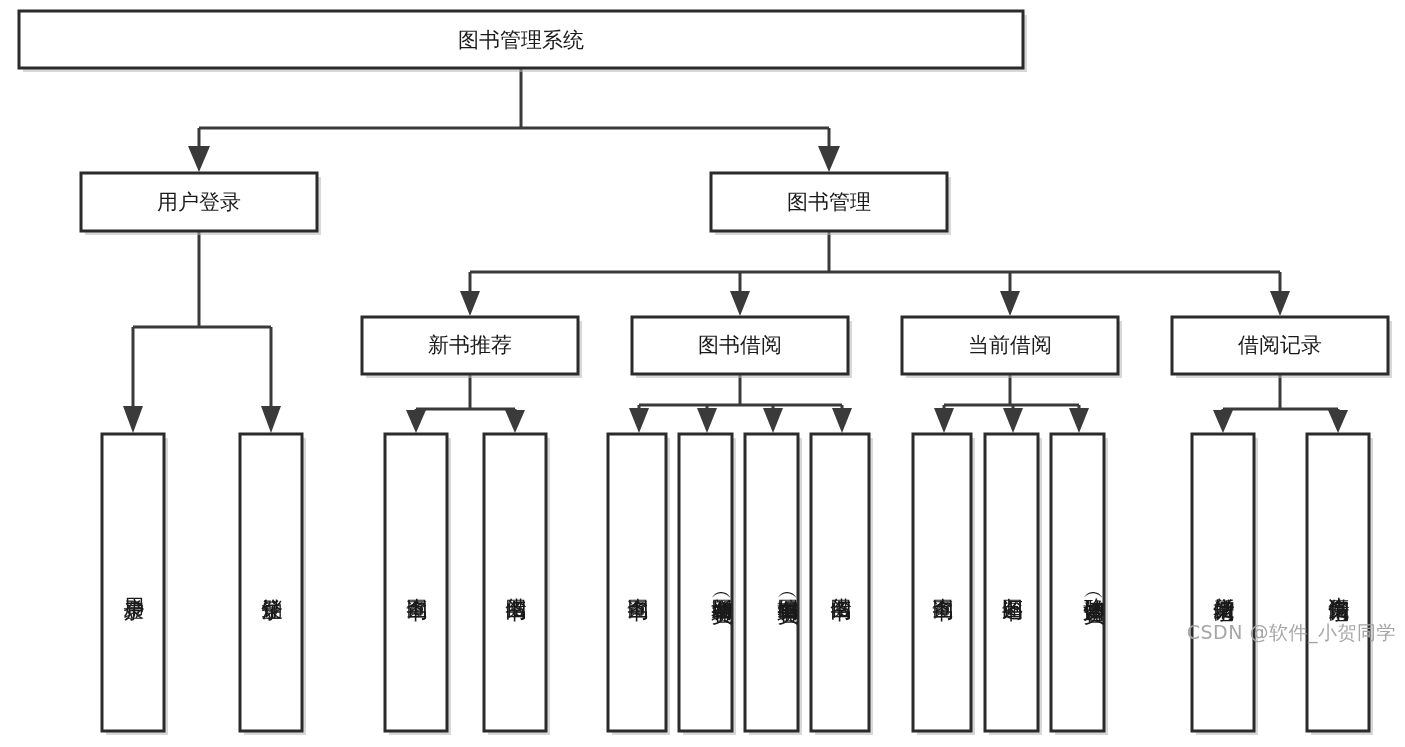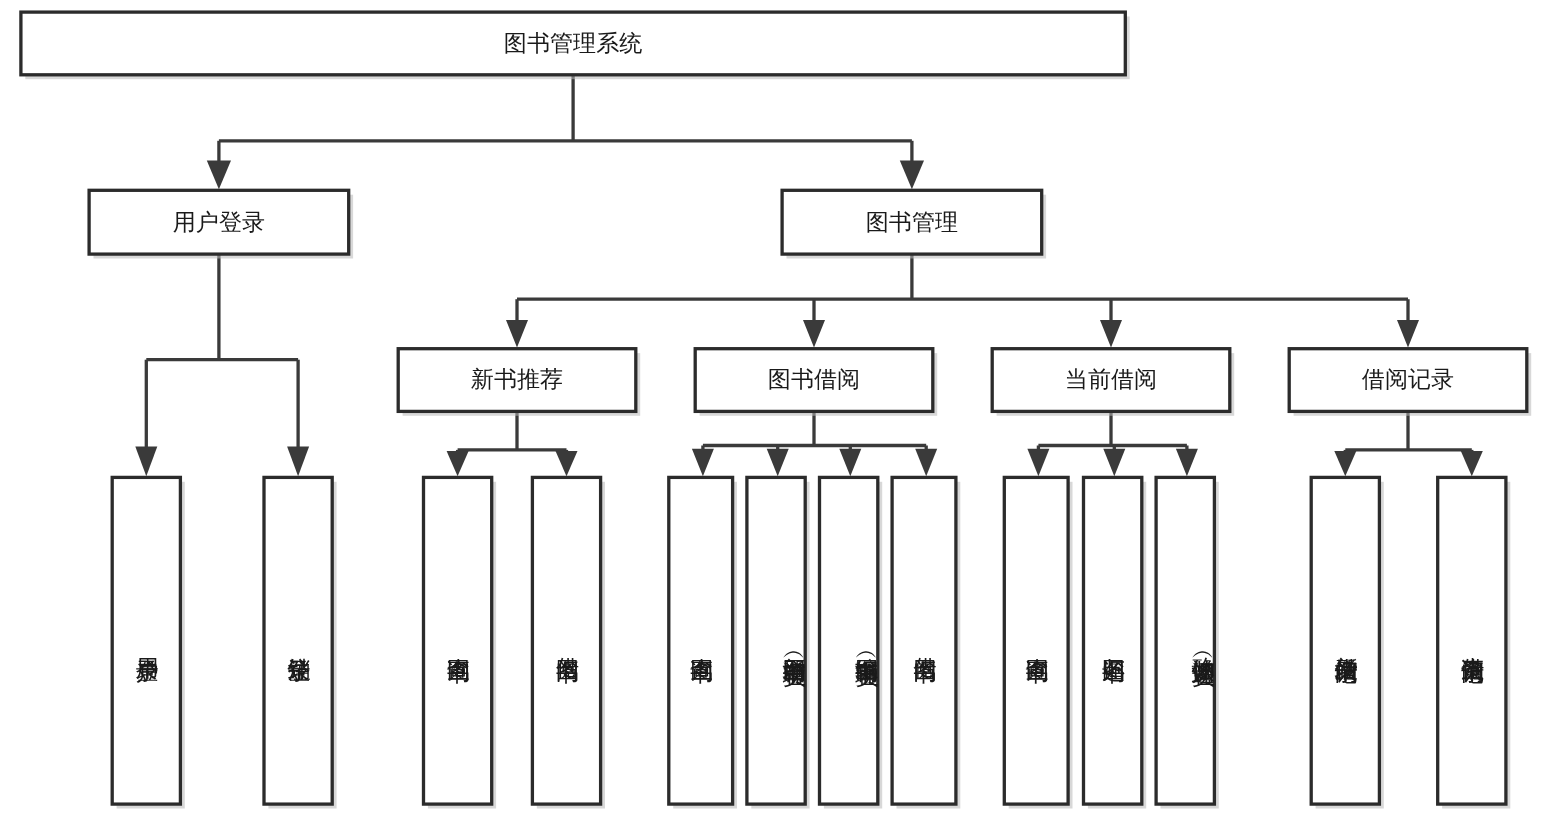--- a/index.html
+++ b/index.html
@@ -261,14 +261,15 @@
   <div class="vlabel" style="left:608px; top:434px; width:58px; height:297px;">查询图书</div>
   <div class="vlabel" style="left:679px; top:440px; width:53px; height:291px; align-items:flex-start;">新增图书（管理员）</div>
   <div class="vlabel" style="left:745px; top:440px; width:53px; height:291px; align-items:flex-start;">编辑图书（管理员）</div>
   <div class="vlabel" style="left:811px; top:434px; width:58px; height:297px;">借阅图书</div>
   <div class="vlabel" style="left:913px; top:434px; width:58px; height:297px;">查询图书</div>
   <div class="vlabel" style="left:985px; top:434px; width:53px; height:297px;">归还图书</div>
   <div class="vlabel" style="left:1051px; top:440px; width:53px; height:291px; align-items:flex-start;">确认归还（管理员）</div>
   <div class="vlabel" style="left:1192px; top:434px; width:62px; height:297px;">新增借阅记录</div>
   <div class="vlabel" style="left:1307px; top:434px; width:62px; height:297px;">查询借阅记录</div>
 
+  <div class="watermark">CSDN @软件_小贺同学</div>
 
 </div>
 
 </body></html>

